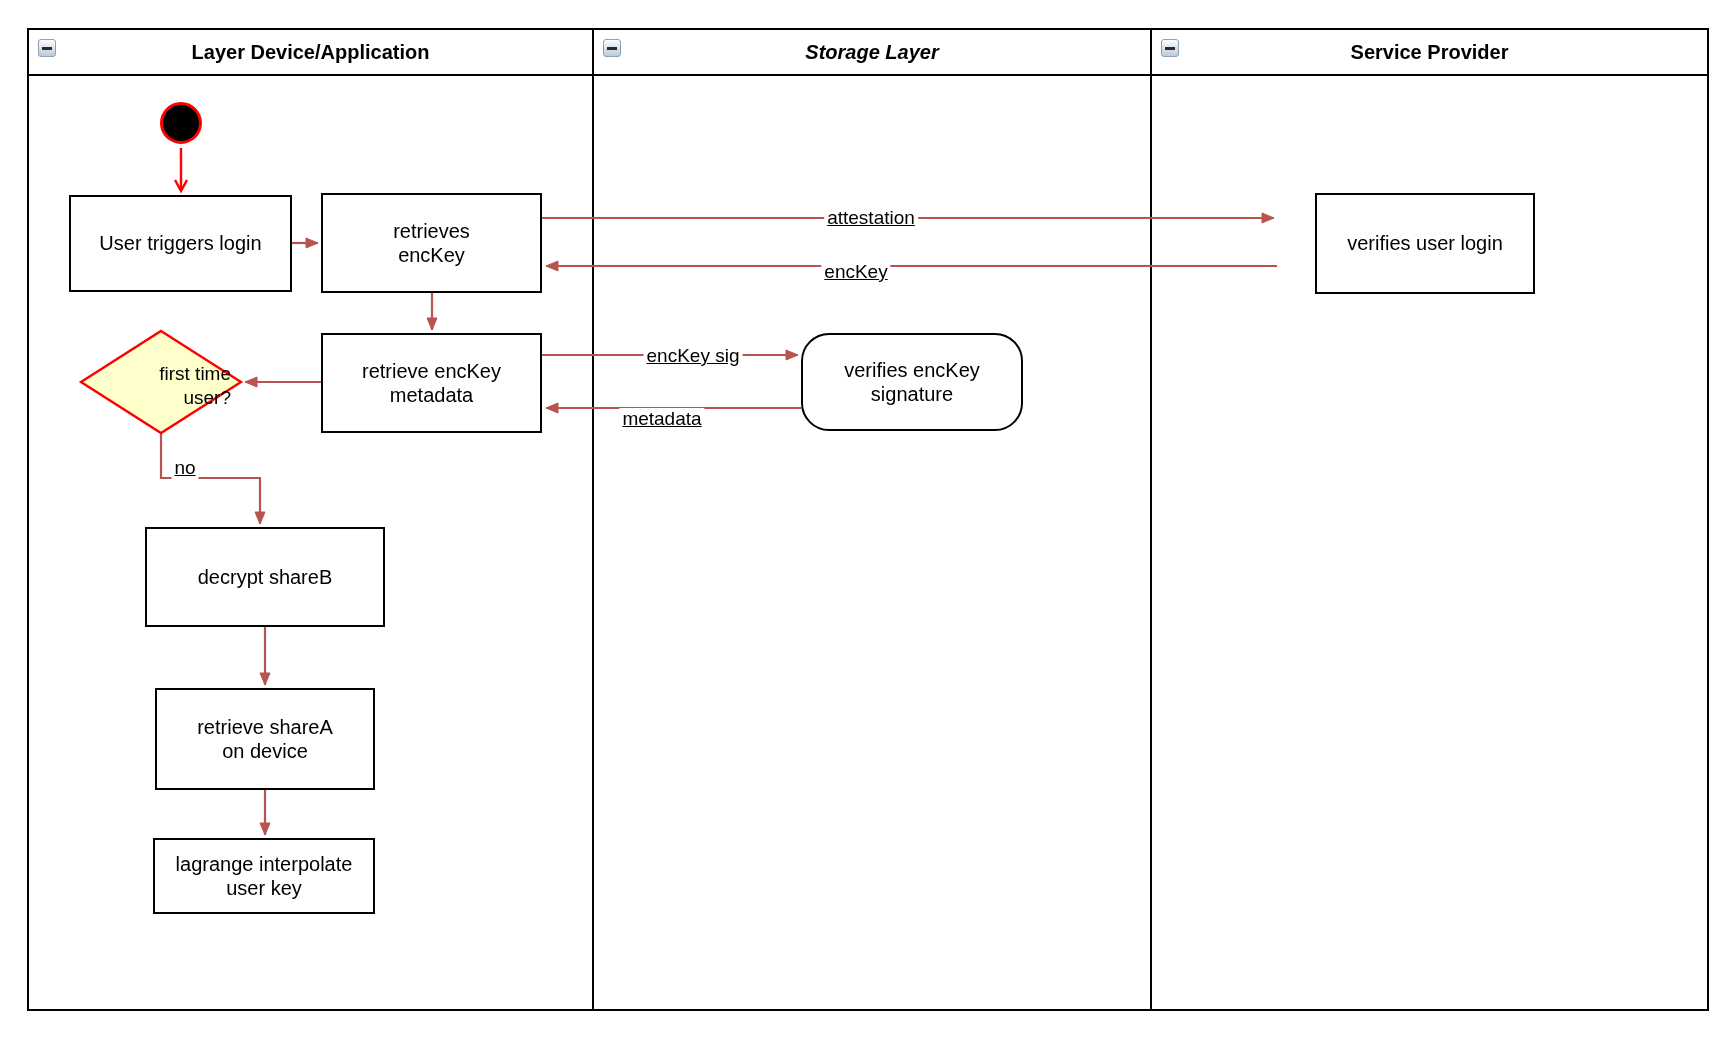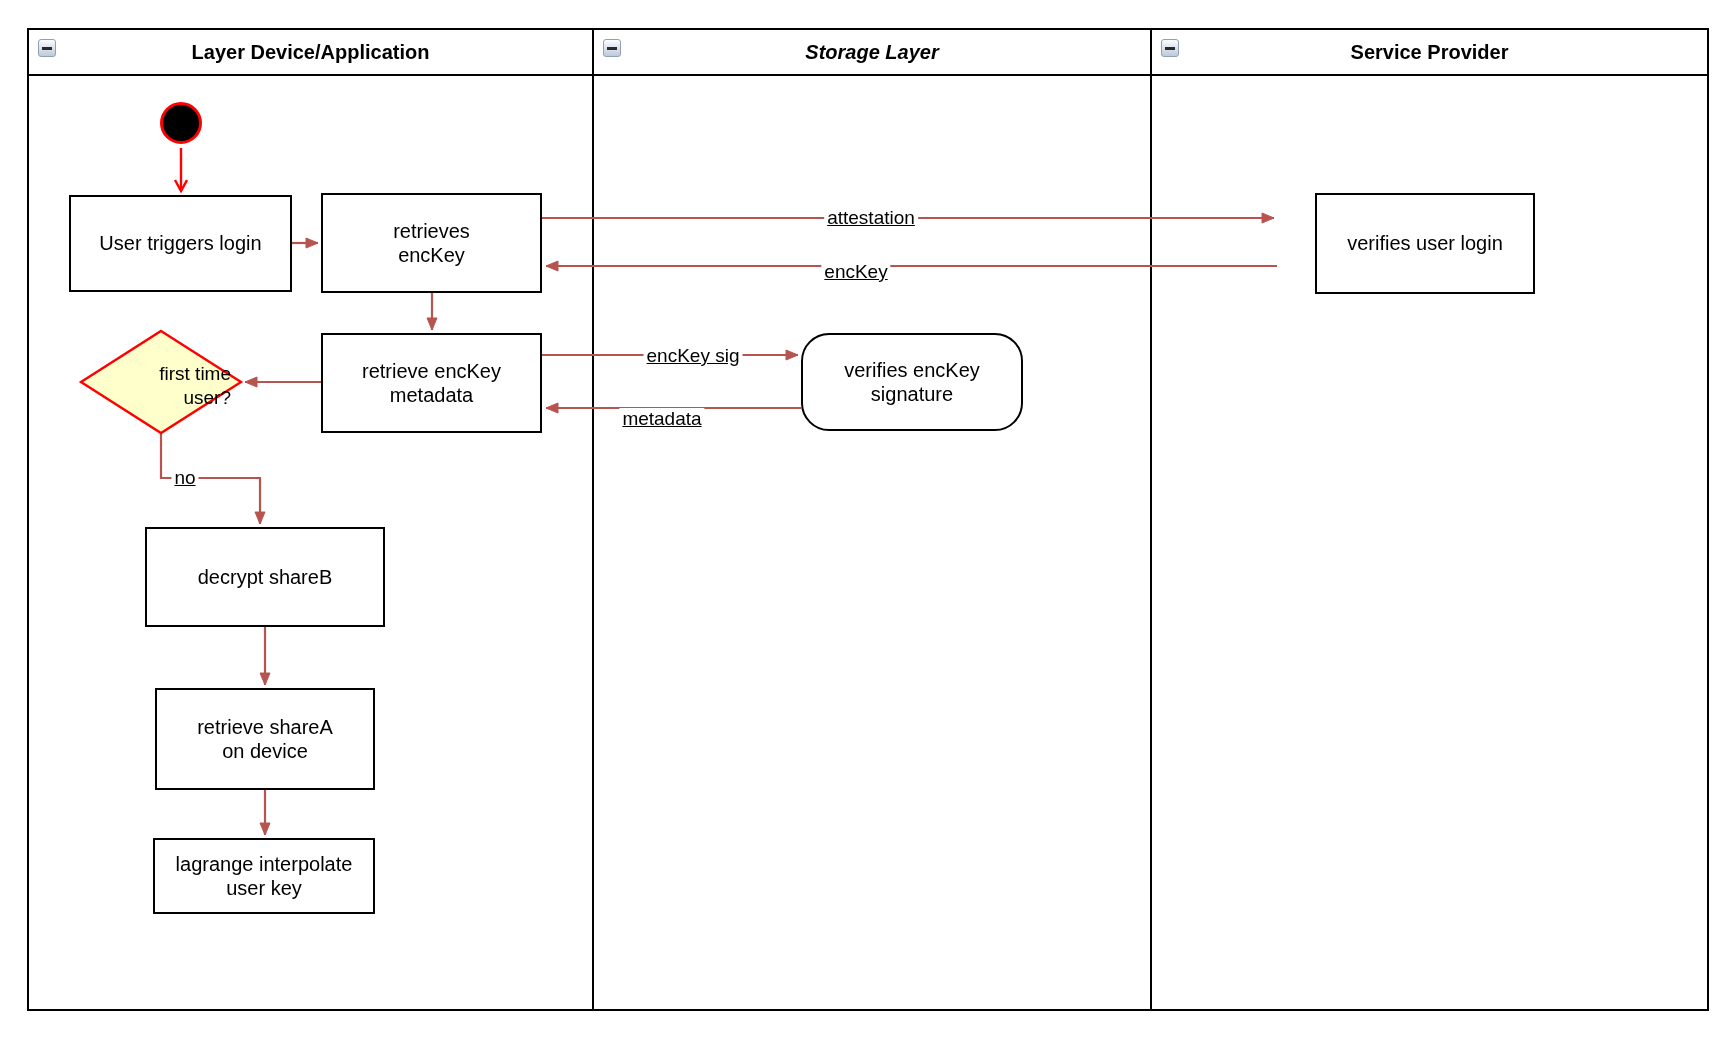--- a/index.html
+++ b/index.html
@@ -138,15 +138,15 @@
   </div>
 
   <div class="node" style="left:1277px;top:193px;width:220px;height:101px;margin-left:38px;">
     <span class="node-label">verifies user login</span>
   </div>
 
   <span class="edge-label" style="left:871px;top:218px;">attestation</span>
   <span class="edge-label" style="left:856px;top:272px;">encKey</span>
   <span class="edge-label" style="left:669px;top:356px;margin-left:24px;">encKey sig</span>
   <span class="edge-label" style="left:662px;top:419px;">metadata</span>
-  <span class="edge-label" style="left:185px;top:478px;">no</span>
+  <span class="edge-label" style="left:185px;top:468px;">no</span>
 
 </div>
 
 </body></html>

